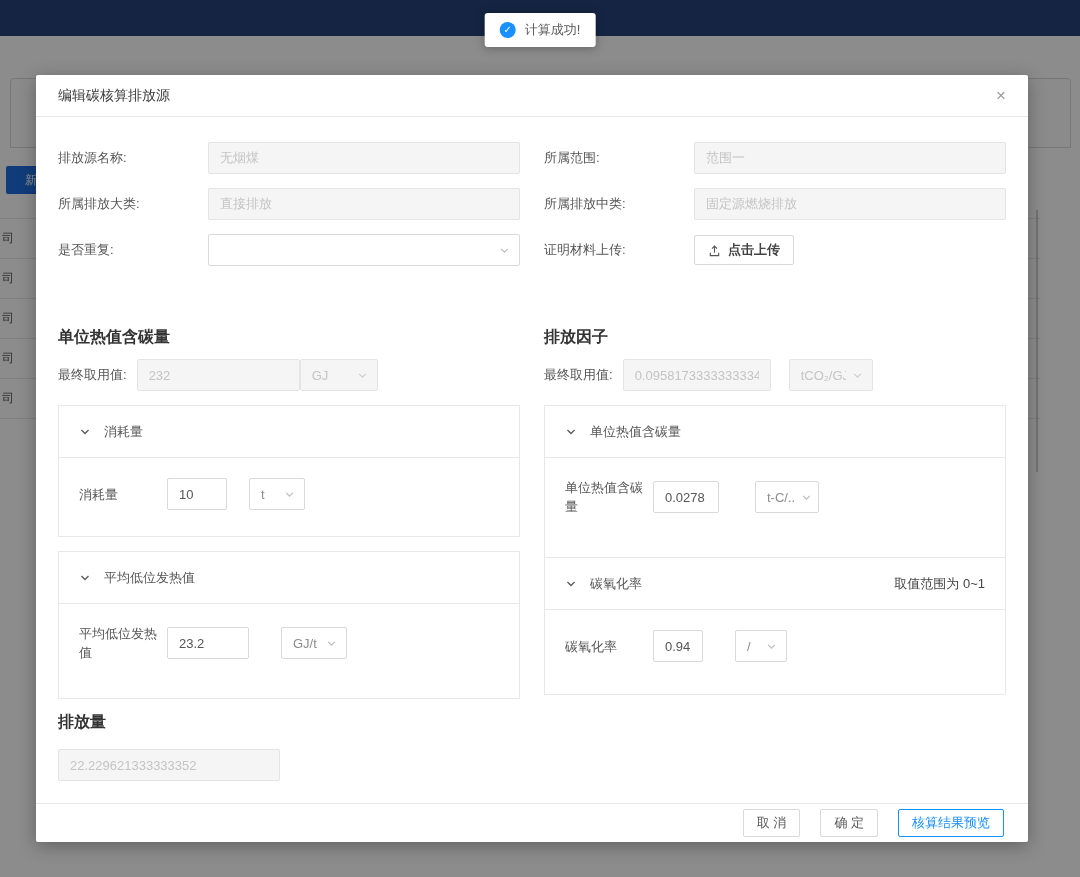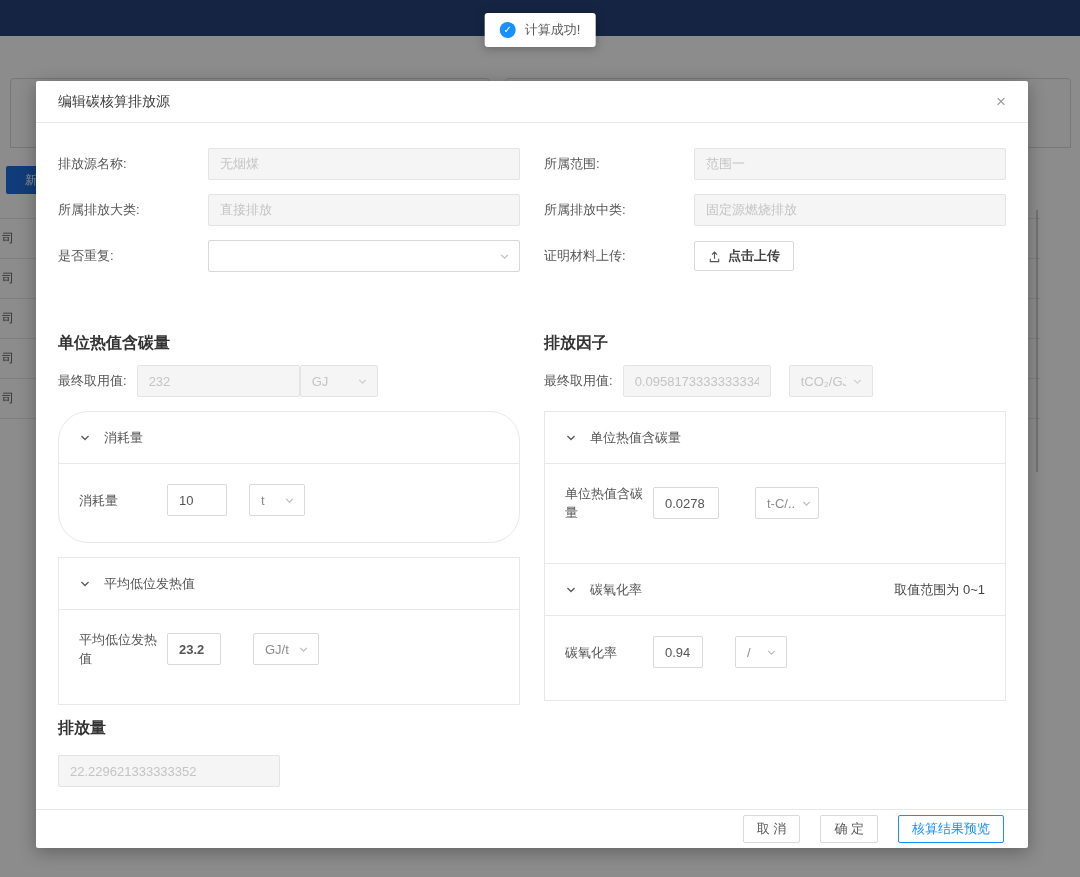--- a/index.html
+++ b/index.html
@@ -23,21 +23,21 @@
   .overlay { position:absolute; top:36px; left:0; width:1080px; height:841px; background:rgba(0,0,0,0.45); z-index:10; }
 
   
   .toast { position:absolute; top:13px; left:50%; transform:translateX(-50%); z-index:40;
     background:#fff; border-radius:3px; box-shadow:0 2px 10px rgba(0,0,0,0.25);
     padding:8px 15px; display:flex; align-items:center; gap:9px; font-size:13px; color:#595959; }
   .toast-icon { width:16px; height:16px; flex:none; border-radius:50%; background:#1890ff; color:#fff;
     font-size:10px; line-height:16px; text-align:center; }
 
   
-  .modal { position:absolute; left:36px; top:81px; width:992px; height:767px; background:#fff;
+  .modal { position:absolute; left:36px; top:75px; width:992px; height:767px; background:#fff;
     border-radius:2px; box-shadow:0 4px 18px rgba(0,0,0,0.3); z-index:20; }
   .modal-header { height:42px; border-bottom:1px solid #e8e8e8; display:flex; align-items:center; padding:0 22px; }
   .modal-title { font-size:14px; color:#3c3c3c; }
   .modal-close { margin-left:auto; color:#9a9a9a; font-size:17px; line-height:1; cursor:pointer; }
   .modal-body { padding:25px 22px 0 22px; }
 
   .form-grid { display:grid; grid-template-columns:1fr 1fr; column-gap:24px; row-gap:14px; }
   .f-row { display:flex; align-items:center; height:32px; }
   .f-label { width:150px; flex:none; font-size:13px; color:#555; }
   .f-ctl { flex:1; min-width:0; }
@@ -177,21 +177,21 @@
           <div class="select dis" style="width:78px; ">
             <span class="val">GJ</span>
             <span class="chev">
               <svg width="11" height="11" viewBox="0 0 10 10">
                   <path d="M2 3.5 L5 6.5 L8 3.5" stroke="#cfcfcf" stroke-width="1.2" fill="none"></path>
                 </svg>
             </span>
           </div>
         </div>
 
-        <div class="panel" style="height:132px;border-radius:30px;">
+        <div class="panel" style="height:132px;">
           <div class="panel-h">
             <span class="chev">
               <svg width="12" height="12" viewBox="0 0 12 12">
                   <path d="M2.5 4 L6 7.5 L9.5 4" stroke="#595959" stroke-width="1.3" fill="none"></path>
                 </svg>
             </span>
             <span>消耗量</span>
           </div>
           <div class="panel-b">
             <span class="p-label">消耗量</span>
@@ -211,21 +211,21 @@
           <div class="panel-h">
             <span class="chev">
               <svg width="12" height="12" viewBox="0 0 12 12">
                   <path d="M2.5 4 L6 7.5 L9.5 4" stroke="#595959" stroke-width="1.3" fill="none"></path>
                 </svg>
             </span>
             <span>平均低位发热值</span>
           </div>
           <div class="panel-b">
             <span class="p-label">平均低位发热值</span>
-            <input class="txt" style="width: 54px; font-weight: bold;" value="23.2">
+            <input class="txt" style="width: 82px;" value="23.2">
             <div class="select" style="width:66px; margin-left:32px;">
               <span class="val">GJ/t</span>
               <span class="chev">
                 <svg width="11" height="11" viewBox="0 0 10 10">
                     <path d="M2 3.5 L5 6.5 L8 3.5" stroke="#bfbfbf" stroke-width="1.2" fill="none"></path>
                   </svg>
               </span>
             </div>
           </div>
         </div>

